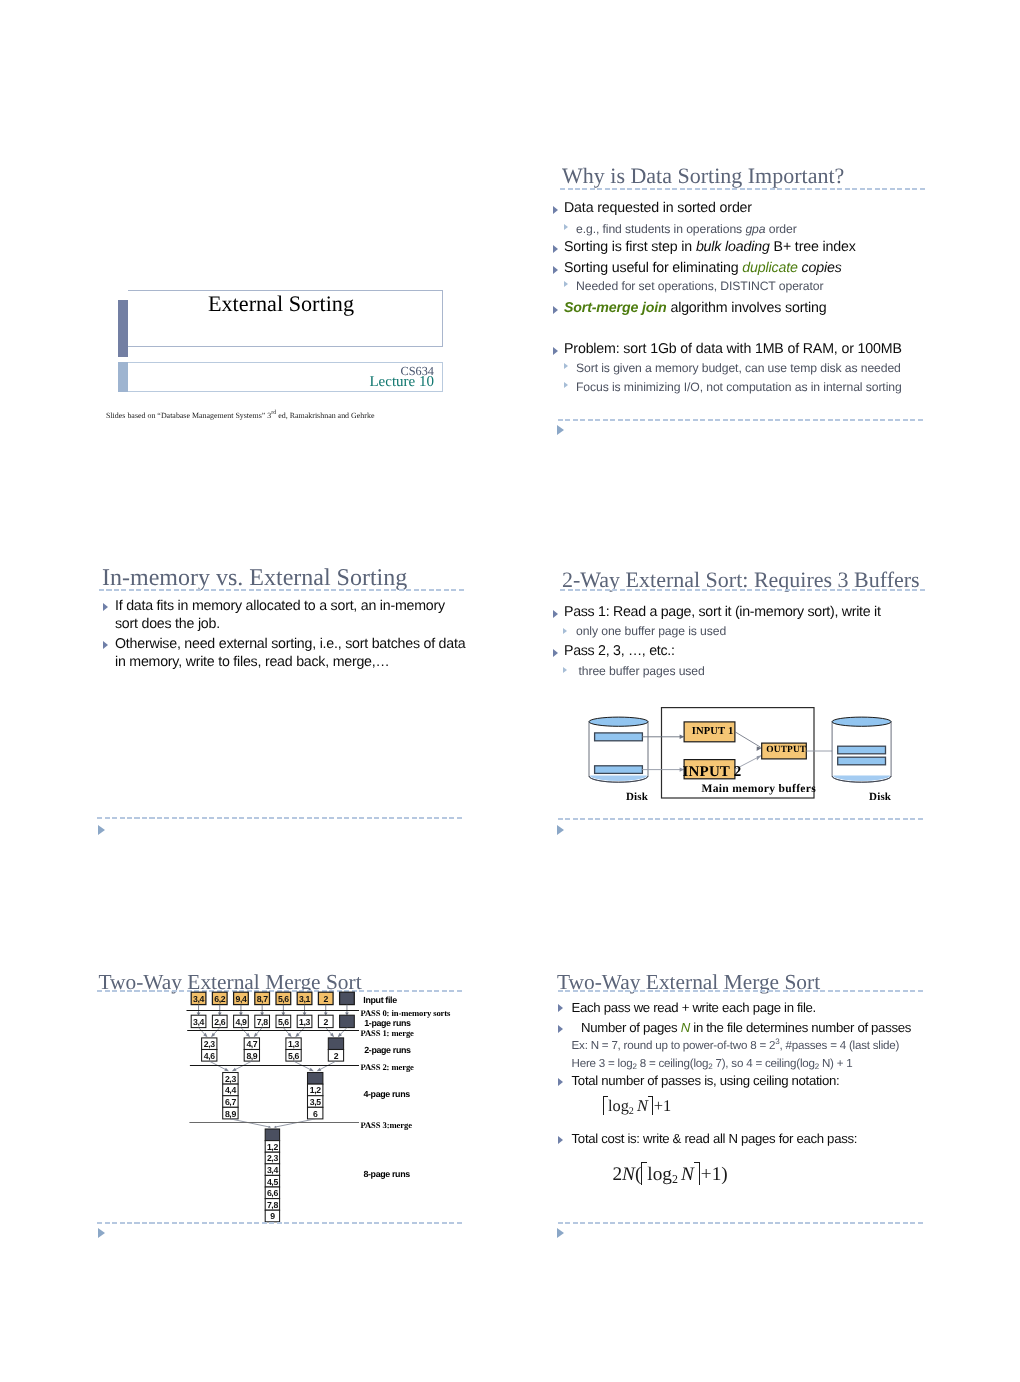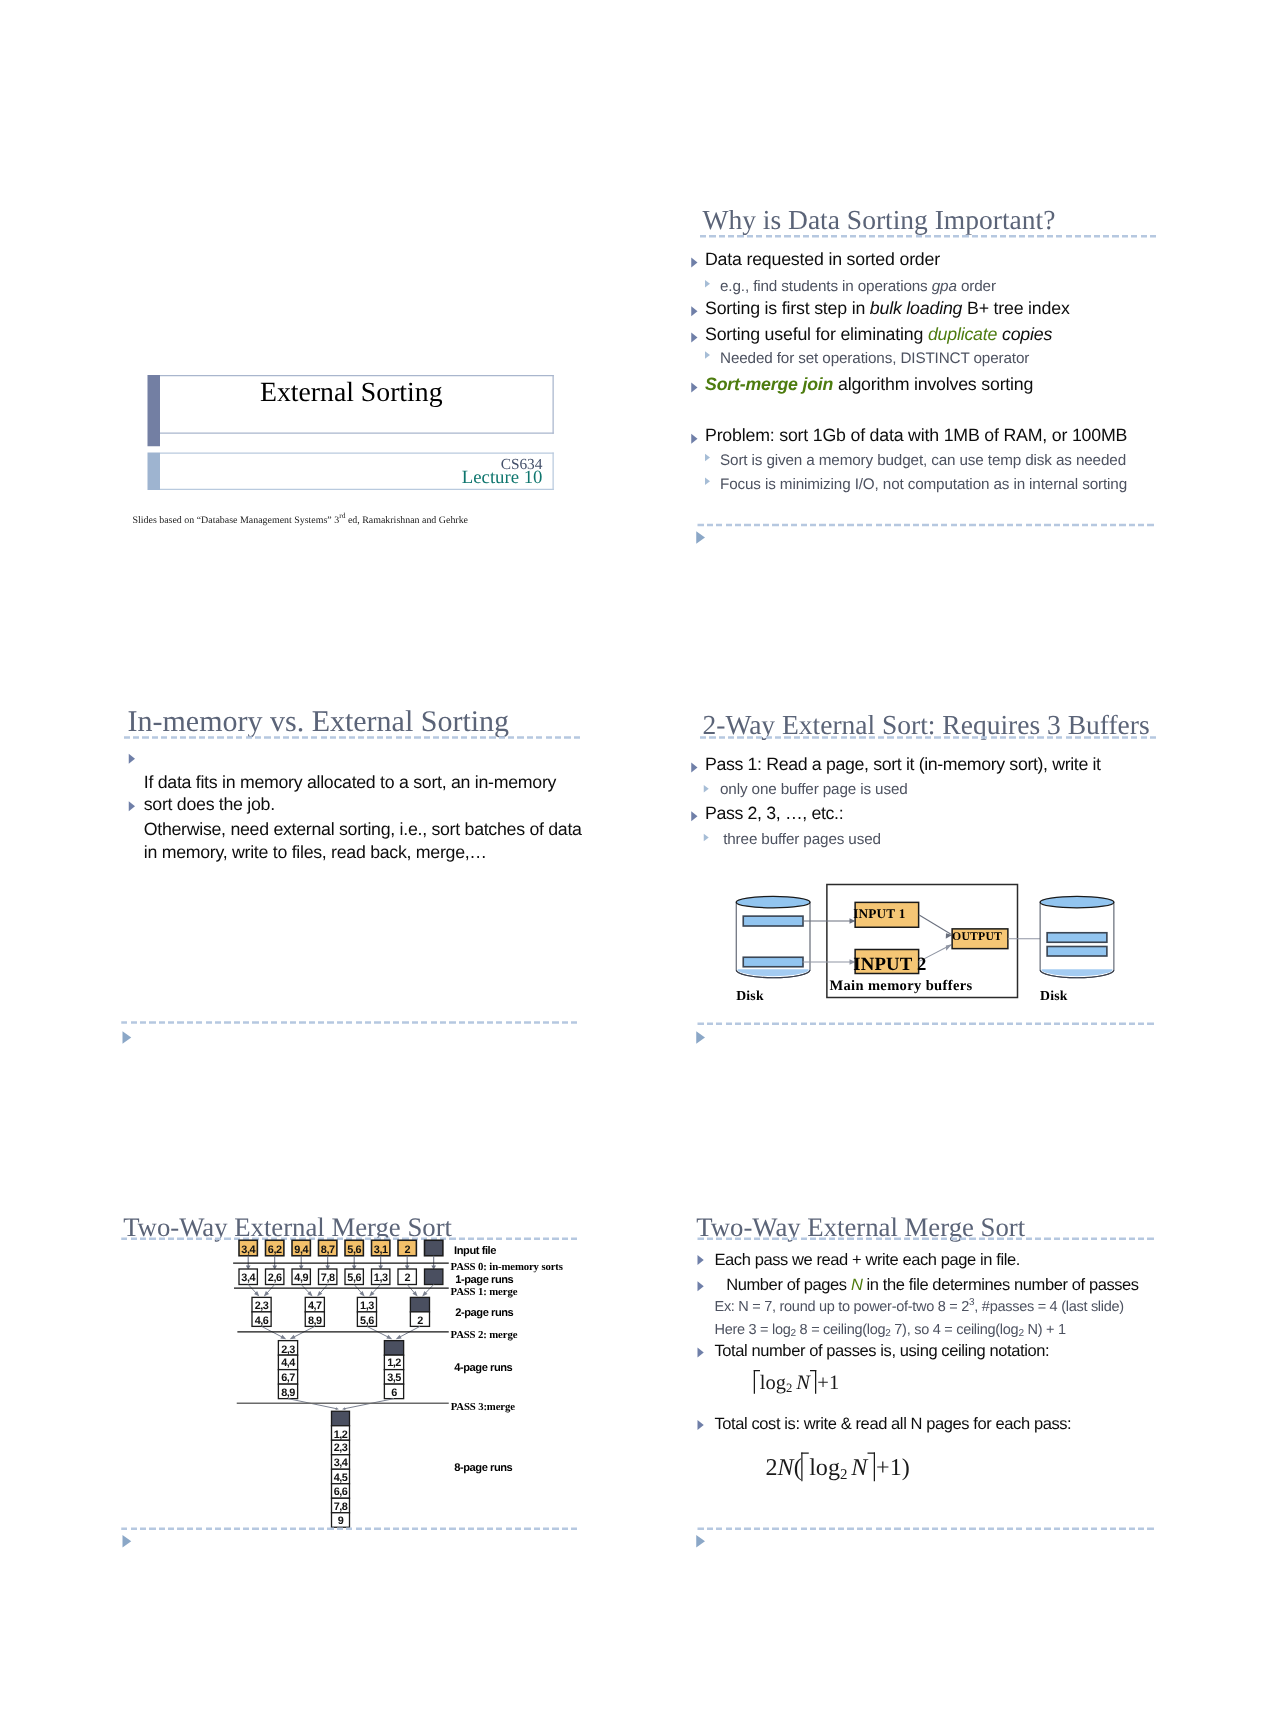--- a/index.html
+++ b/index.html
@@ -29,25 +29,25 @@
   .tri1{position:absolute;width:0;height:0;border-left:5.5px solid #6f7fa8;
         border-top:4px solid transparent;border-bottom:4px solid transparent;}
   .tri2{position:absolute;width:0;height:0;border-left:4.4px solid #a6bdd6;
         border-top:3.5px solid transparent;border-bottom:3.5px solid transparent;}
   .red{color:#4d7c0f;}
   i{font-style:italic;}
 
   
   .tbox{position:absolute;background:#fff;box-sizing:border-box;}
   .tbar{position:absolute;}
-  .dlab{position:absolute;text-align:left;font-family:"Liberation Serif",serif;
+  .dlab{position:absolute;text-align:right;font-family:"Liberation Serif",serif;
         font-weight:bold;font-size:11px;color:#000;white-space:nowrap;letter-spacing:0.15px;}
 
   
-  #slide3 .b1{letter-spacing:-0.22px;margin-top:20px;}
+  #slide3 .b1{letter-spacing:-0.22px;}
   #slide4 .b1{letter-spacing:-0.28px;}
   #slide6 .b1{font-size:13.2px;letter-spacing:-0.32px;}
   #slide6 .b2{font-size:11.6px;letter-spacing:-0.22px;}
   
   .plab{position:absolute;text-align:center;font-family:"Liberation Sans",sans-serif;
         font-weight:bold;font-size:8.7px;color:#111;line-height:1;white-space:nowrap;
         letter-spacing:-0.4px;}
   .rlab{position:absolute;font-family:"Liberation Sans",sans-serif;font-weight:bold;
         font-size:8.9px;color:#000;white-space:nowrap;letter-spacing:-0.35px;}
   .plabel{position:absolute;font-family:"Liberation Serif",serif;font-weight:bold;
@@ -73,21 +73,21 @@
   sup{vertical-align:super;line-height:0;}
   sub{vertical-align:-0.22em;line-height:0;}
 </style>
 </head>
 <body>
 
 <div class="page">
 
   <div class="slide" id="slide1" style="left:100px;top:150px;width:360px;height:290px;">
     <div class="tbar" style="left:18px;top:150px;width:10px;height:57px;background:#737fa3;"></div>
-    <div class="tbox" style="left:28px;top:150px;width:315px;height:47px;border:1px solid #a9b6cd;border-left:none;">
+    <div class="tbox" style="left:28px;top:140px;width:315px;height:57px;border:1px solid #a9b6cd;border-left:none;">
       <div style="font-family:'Liberation Serif',serif;font-size:22.2px;color:#000;
                   text-align:center;padding-top:0px;padding-right:8px;">External Sorting</div>
     </div>
     <div class="tbar" style="left:18px;top:212px;width:10px;height:30px;background:#9eb4d0;"></div>
     <div class="tbox" style="left:28px;top:212px;width:315px;height:30px;border:1px solid #b9cade;border-left:none;
                 text-align:right;padding-right:8px;box-sizing:border-box;">
       <div style="font-family:'Liberation Serif',serif;font-size:12.3px;color:#44506a;line-height:10.5px;padding-top:3px;">CS634</div>
       <div style="font-family:'Liberation Serif',serif;font-size:15px;color:#0f766e;line-height:10.5px;">Lecture 10</div>
     </div>
     <div style="position:absolute;left:6px;top:261px;font-family:'Liberation Serif',serif;

